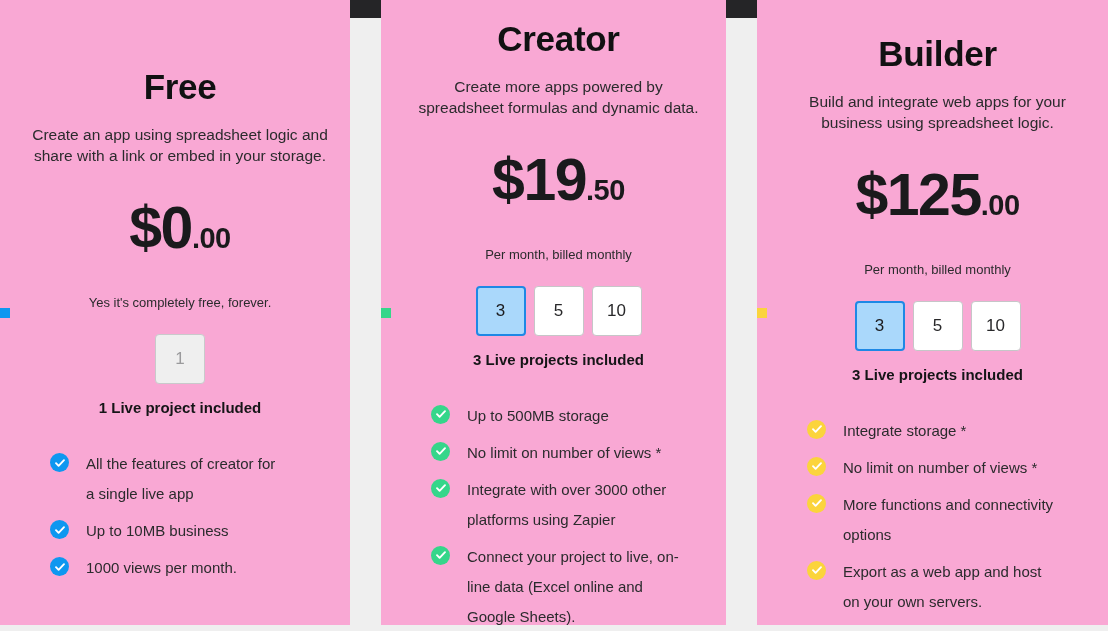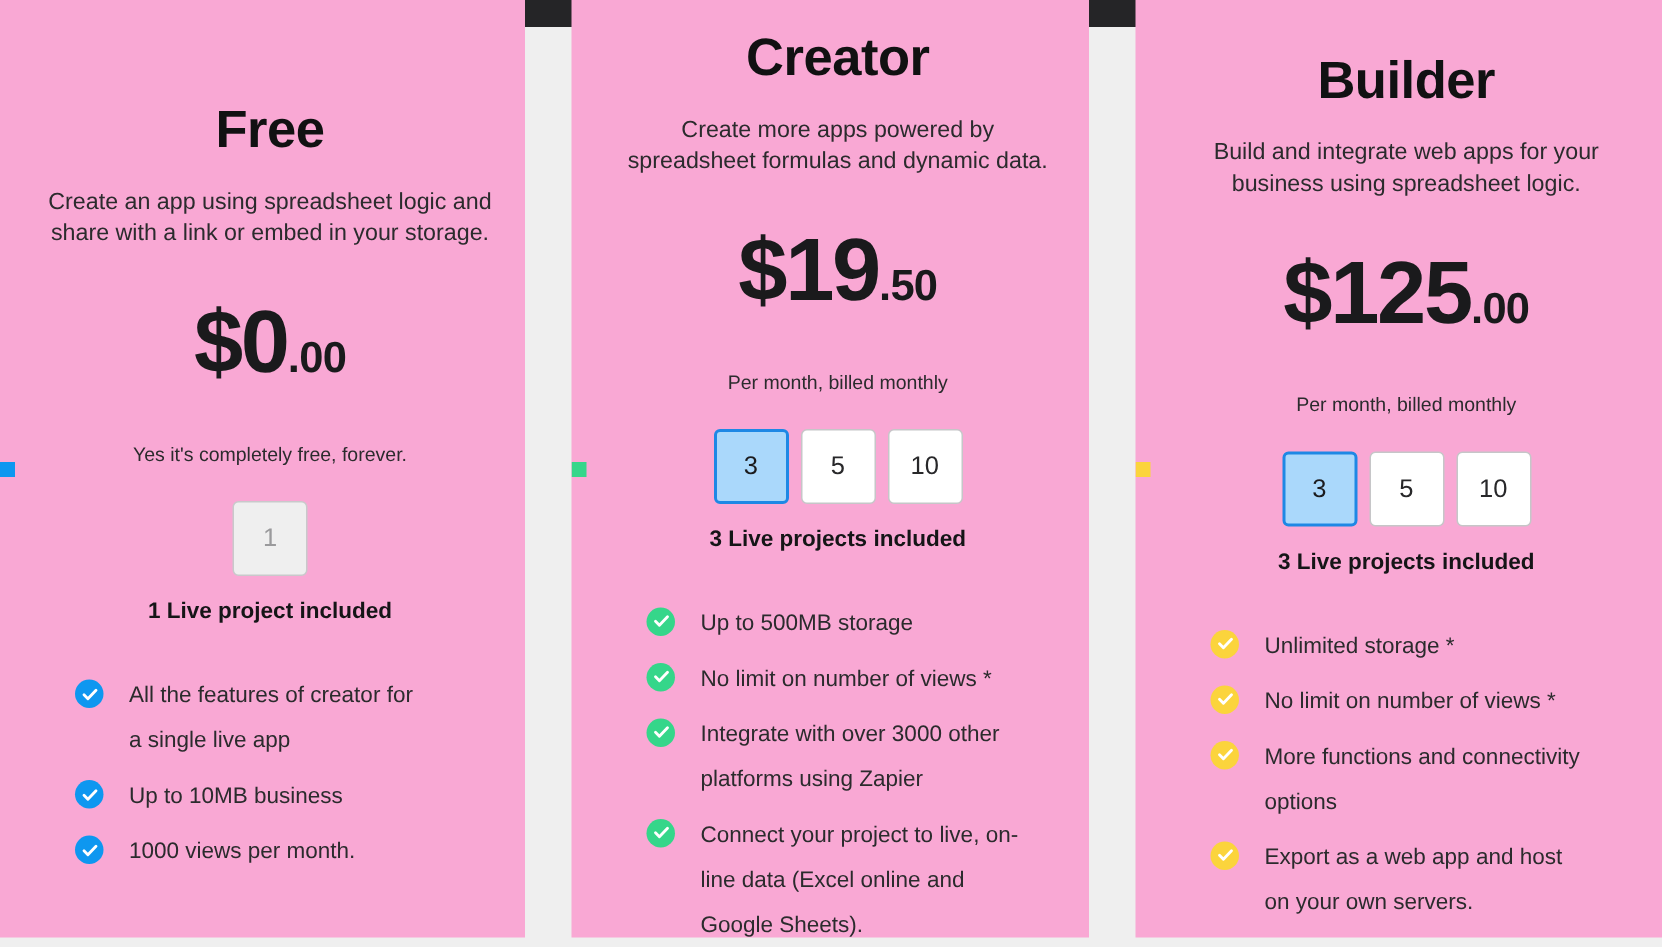--- a/index.html
+++ b/index.html
@@ -289,21 +289,21 @@
           <div class="qty-btn">10</div>
         </div>
         <div class="projects-note">3 Live projects included</div>
         <div class="features">
           <div class="feature">
             <span class="check-icon" style="background: rgb(251, 212, 60);">
               <svg width="12" height="12" viewBox="0 0 12 12">
                 <path d="M2 6.2 L4.6 8.8 L10 3.2" stroke="#ffffff" stroke-width="1.9" fill="none" stroke-linecap="round" stroke-linejoin="round"></path>
               </svg>
             </span>
-            <span class="feature-text">Unlimited storage *</span>
+            <span class="feature-text">Integrate storage *</span>
           </div>
           <div class="feature">
             <span class="check-icon" style="background: rgb(251, 212, 60);">
               <svg width="12" height="12" viewBox="0 0 12 12">
                 <path d="M2 6.2 L4.6 8.8 L10 3.2" stroke="#ffffff" stroke-width="1.9" fill="none" stroke-linecap="round" stroke-linejoin="round"></path>
               </svg>
             </span>
             <span class="feature-text">No limit on number of views *</span>
           </div>
           <div class="feature">

